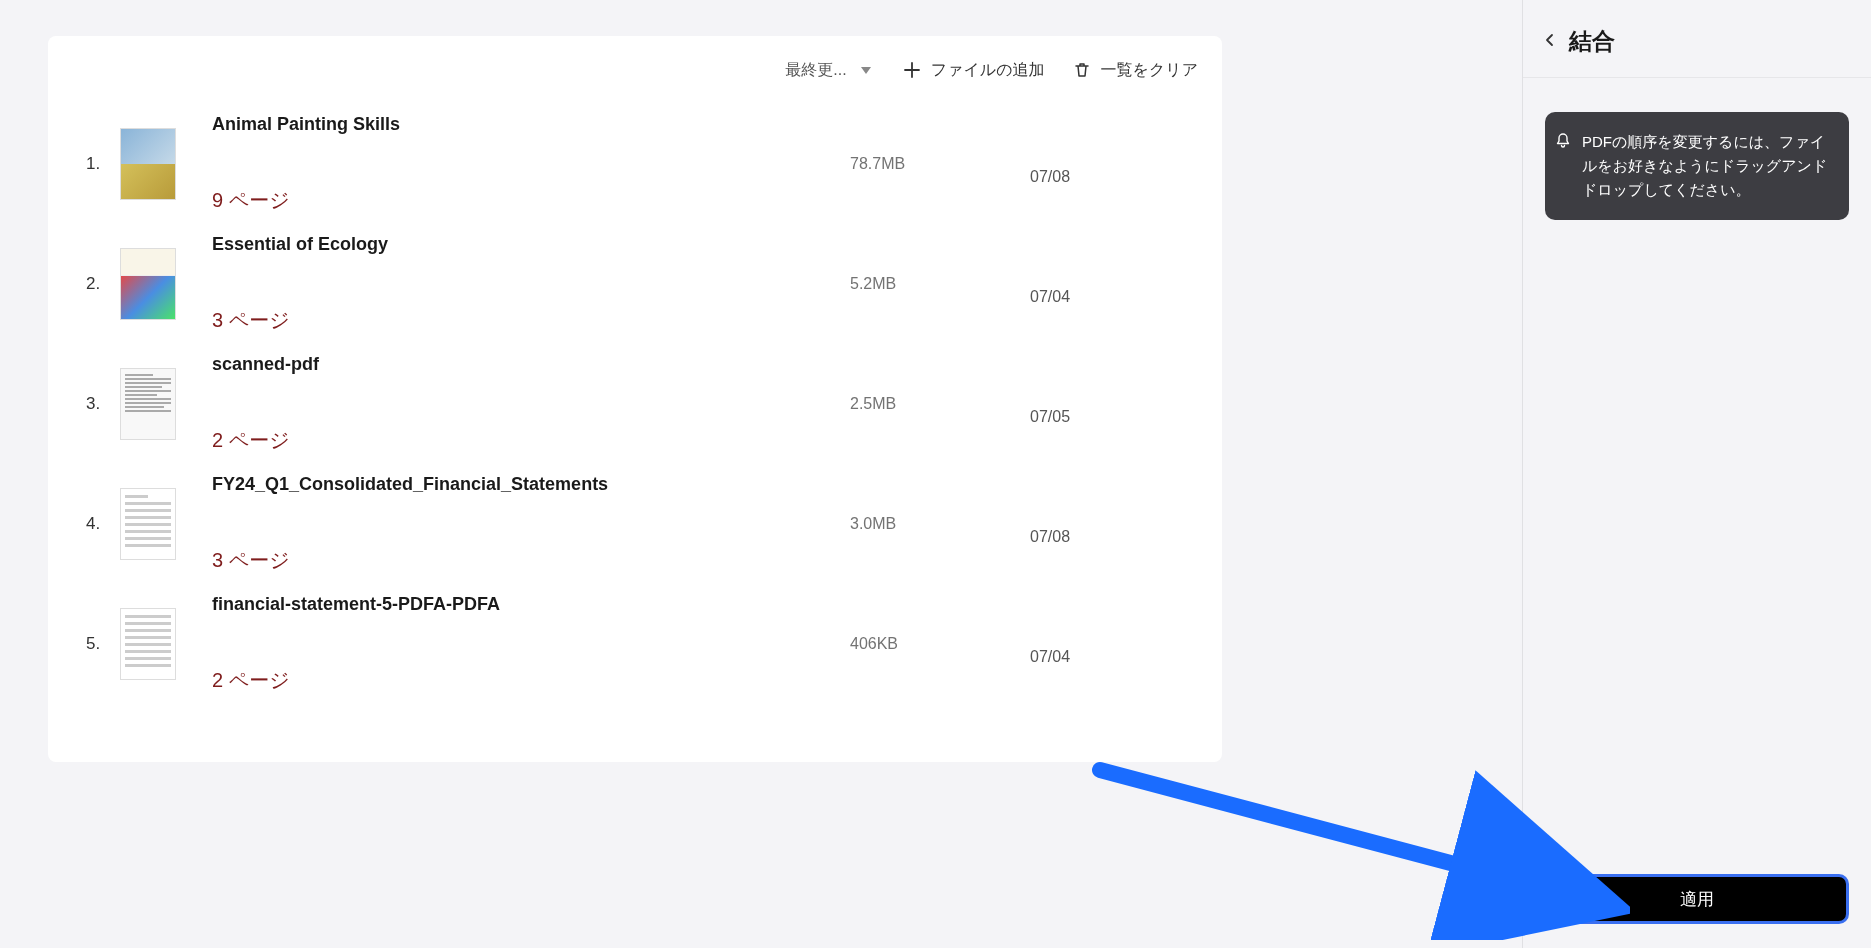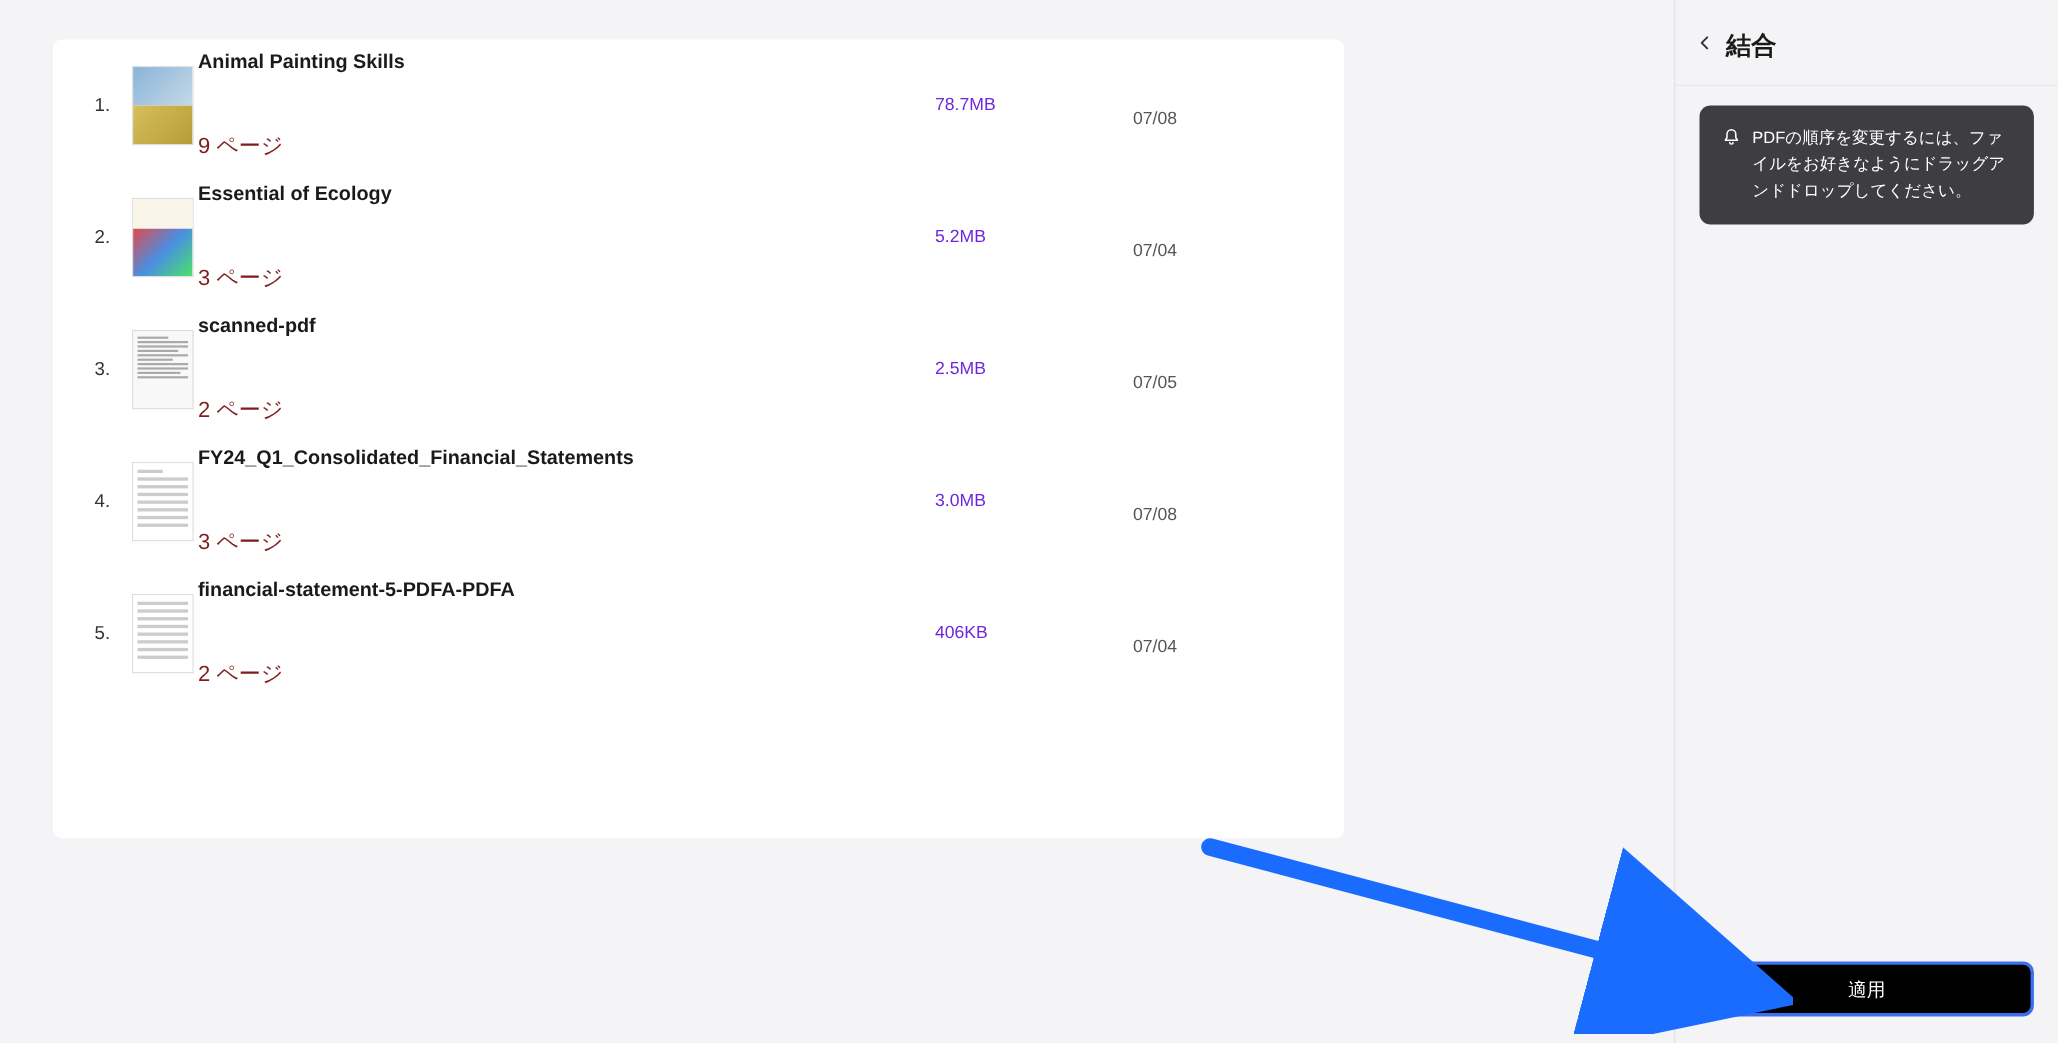--- a/index.html
+++ b/index.html
@@ -124,39 +124,39 @@
       display: flex;
       flex-direction: column;
     }
     .thumb-table-row {
       height: 3px;
       background: #ccc;
       margin: 2px 0;
     }
     .file-info {
       flex: 1;
-      padding-left: 4px;
+      padding-left: 36px;
       display: flex;
       flex-direction: column;
       gap: 8px;
     }
     .file-name {
       font-size: 18px;
       font-weight: 600;
       color: #1a1a1a;
     }
     .file-pages {
       font-size: 20px;
       color: #7f1d1d;
       margin-top: 44px;
     }
     .file-size {
       width: 180px;
       font-size: 16px;
-      color: #6d28d9;
+      color: #737373;
     }
     .file-date {
       width: 160px;
       font-size: 16px;
       color: #555;
       margin-top: 26px;
     }
     .side-panel {
       position: absolute;
       left: 1522px;
@@ -175,25 +175,25 @@
     }
     .back-chevron {
       cursor: pointer;
     }
     .side-title {
       font-size: 23px;
       font-weight: 600;
       color: #1a1a1a;
     }
     .tooltip-box {
-      margin: 18px 22px;
+      margin: 34px 22px;
       background: #3d3d42;
       color: #fff;
       border-radius: 10px;
-      padding: 18px 20px;
+      padding: 18px 9px;
       font-size: 15px;
       line-height: 1.6;
       display: flex;
       gap: 10px;
     }
     .bell-icon {
       flex-shrink: 0;
       margin-top: 2px;
     }
     .apply-button {
@@ -217,20 +217,44 @@
       position: absolute;
       left: 1090px;
       top: 760px;
       pointer-events: none;
     }
   </style>
 </head>
 <body>
 
 <div class="main-panel">
+  <div class="toolbar">
+    <div class="sort-control">
+      <span>最終更...</span>
+      <span class="toolbar-icon">
+        <span class="triangle-down"></span>
+      </span>
+    </div>
+    <button class="toolbar-btn">
+      <span class="toolbar-icon">
+        <svg width="16" height="16" viewBox="0 0 16 16">
+            <path d="M8 1v14M1 8h14" stroke="#333" stroke-width="1.8" stroke-linecap="round"></path>
+          </svg>
+      </span>
+      <span>ファイルの追加</span>
+    </button>
+    <button class="toolbar-btn">
+      <span class="toolbar-icon">
+        <svg width="18" height="18" viewBox="0 0 18 18">
+            <path d="M3 5h12M7 5V3h4v2M5 5l1 10h6l1-10" stroke="#333" stroke-width="1.5" fill="none" stroke-linecap="round" stroke-linejoin="round"></path>
+          </svg>
+      </span>
+      <span>一覧をクリア</span>
+    </button>
+  </div>
 
   <div class="file-list">
 
     <div class="file-row">
       <div class="file-index">1.</div>
       <div class="file-thumb">
         <div class="thumb-color-top"></div>
         <div class="thumb-color-bottom"></div>
       </div>
       <div class="file-info">

